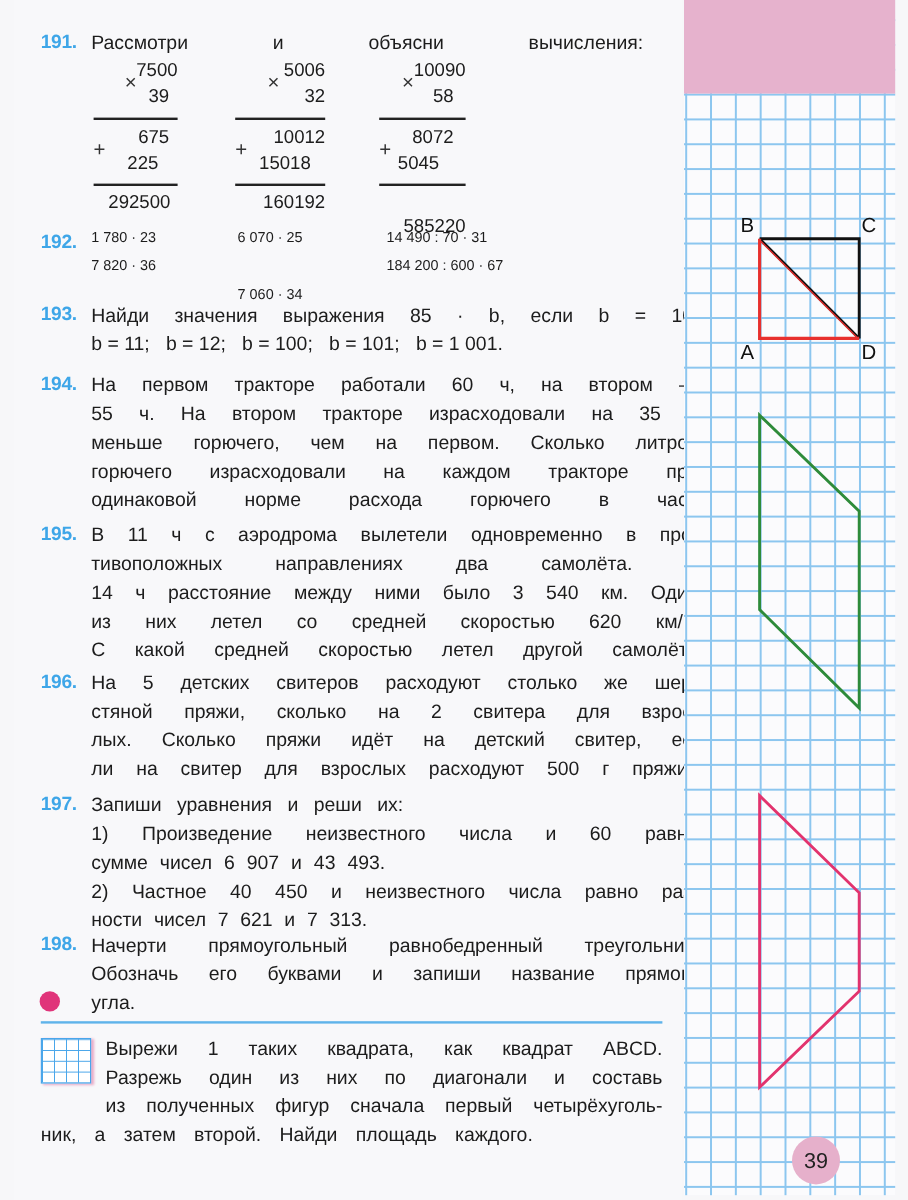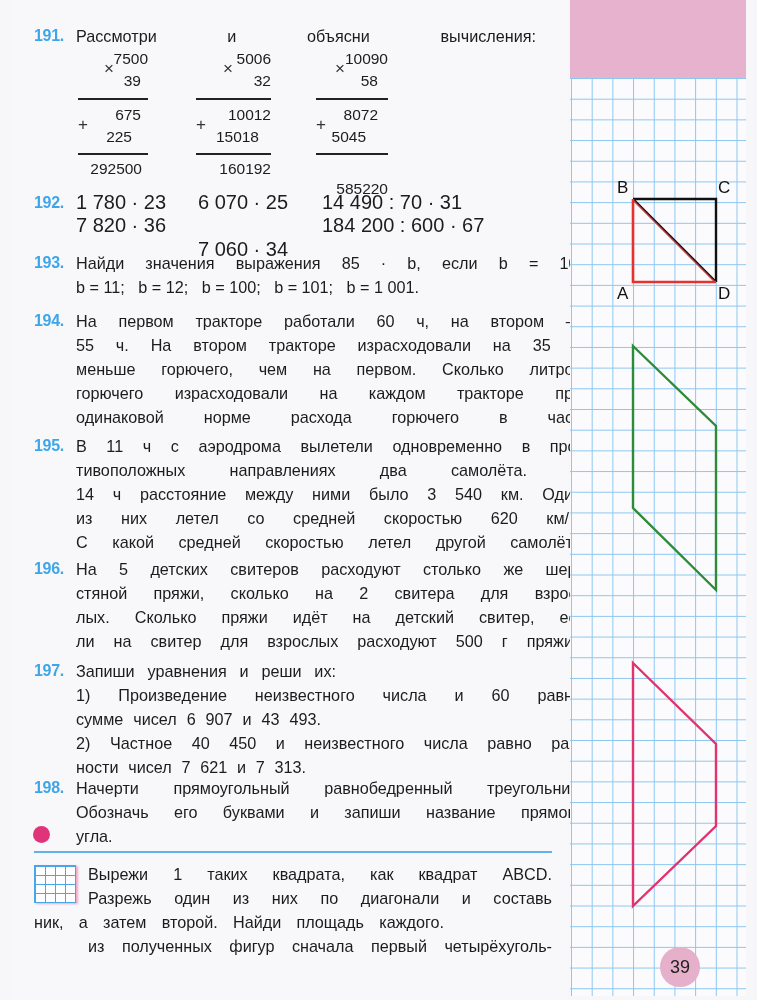--- a/index.html
+++ b/index.html
@@ -19,21 +19,21 @@
       font-size: 16px; letter-spacing: -0.3px;
     }
     .txt { position: absolute; left: 42px; width: 506px; }
     .ln { display: block; white-space: nowrap; text-align: justify; text-align-last: justify; height: 24px; }
     .ln.last { text-align-last: left; }
     
     .calc { position: absolute; font-size: 15.5px; line-height: 20px; }
     .calc .r { position: absolute; right: 0; white-space: nowrap; }
     .calc .op { position: absolute; font-size: 17px; color: #333; }
     .calc .rule { position: absolute; height: 1.5px; background: #222; }
-    .expr { position: absolute; white-space: nowrap; font-size: 20px; }
+    .expr { position: absolute; white-space: nowrap; font-size: 12px; }
 
     
     .grid-panel {
       position: absolute; left: 570px; top: 0; width: 176px; height: 996px;
       background-color: #fbfbfd;
       background-image:
         linear-gradient(to right, #8cc6ef 1.4px, transparent 1.4px),
         linear-gradient(to bottom, #8cc6ef 1.4px, transparent 1.4px);
       background-size: 20.7px 20.7px;
       background-position: 1px 78px;
@@ -186,22 +186,22 @@
   </span>
 </div>
 
 <span class="pink-dot"></span>
 <div class="divider"></div>
 
 <span class="grid-icon"></span>
 <div class="bonus">
   <span class="ln">Вырежи 1 таких квадрата, как квадрат ABCD.</span>
   <span class="ln">Разрежь один из них по диагонали и составь</span>
+  <span class="ln">из полученных фигур сначала первый четырёхуголь-</span>
   <span class="ln full last" style="width:410px; text-align-last:justify;">ник, а затем второй. Найди площадь каждого.</span>
-  <span class="ln">из полученных фигур сначала первый четырёхуголь-</span>
 </div>
 
 <div class="grid-panel"></div>
 <div class="pink-header"></div>
 
 <svg class="shapes" width="757" height="1000">
 
   <g>
     <polyline points="633,199 716,199 716,282" fill="none" stroke="#111" stroke-width="2.4"></polyline>
     <line x1="633" y1="199" x2="716" y2="282" stroke="#111" stroke-width="2.4"></line>

